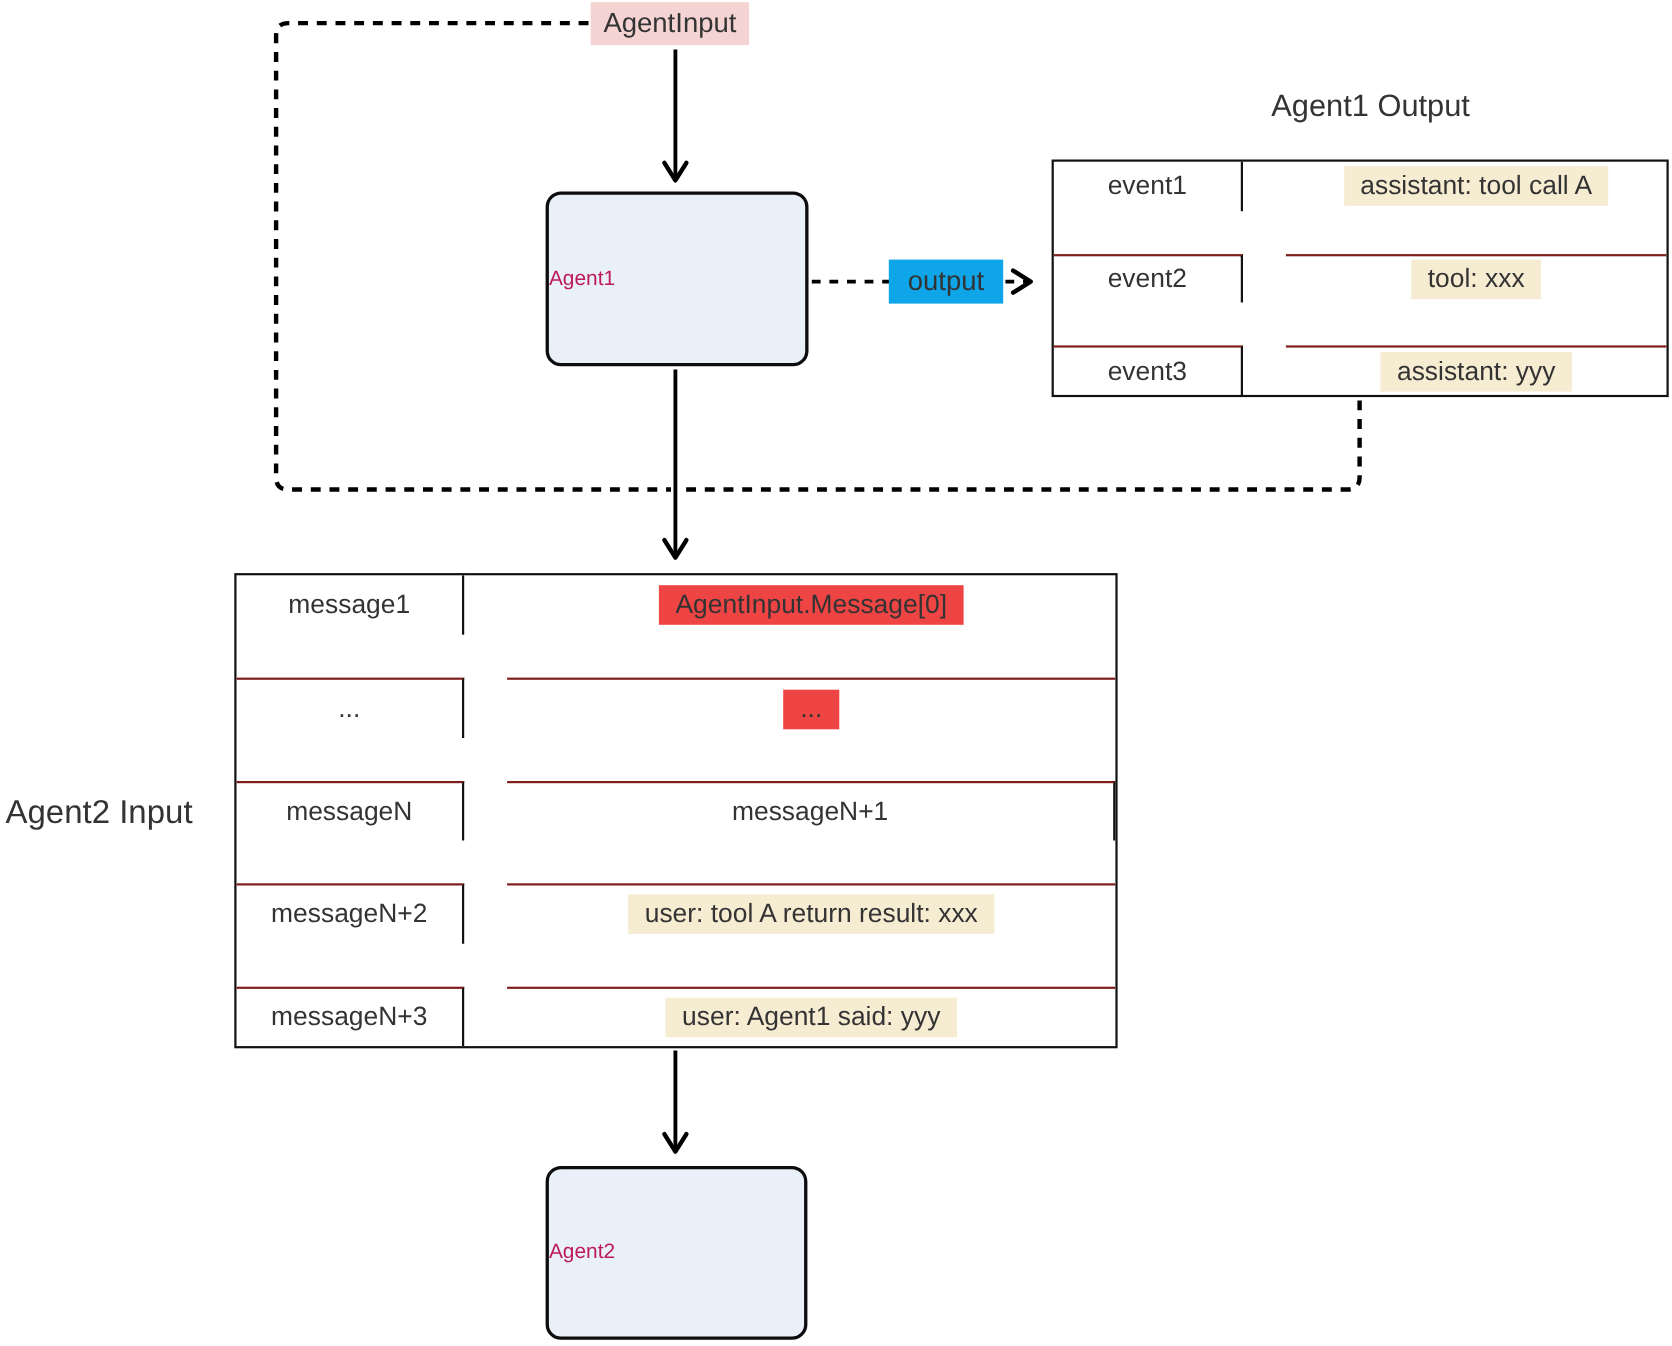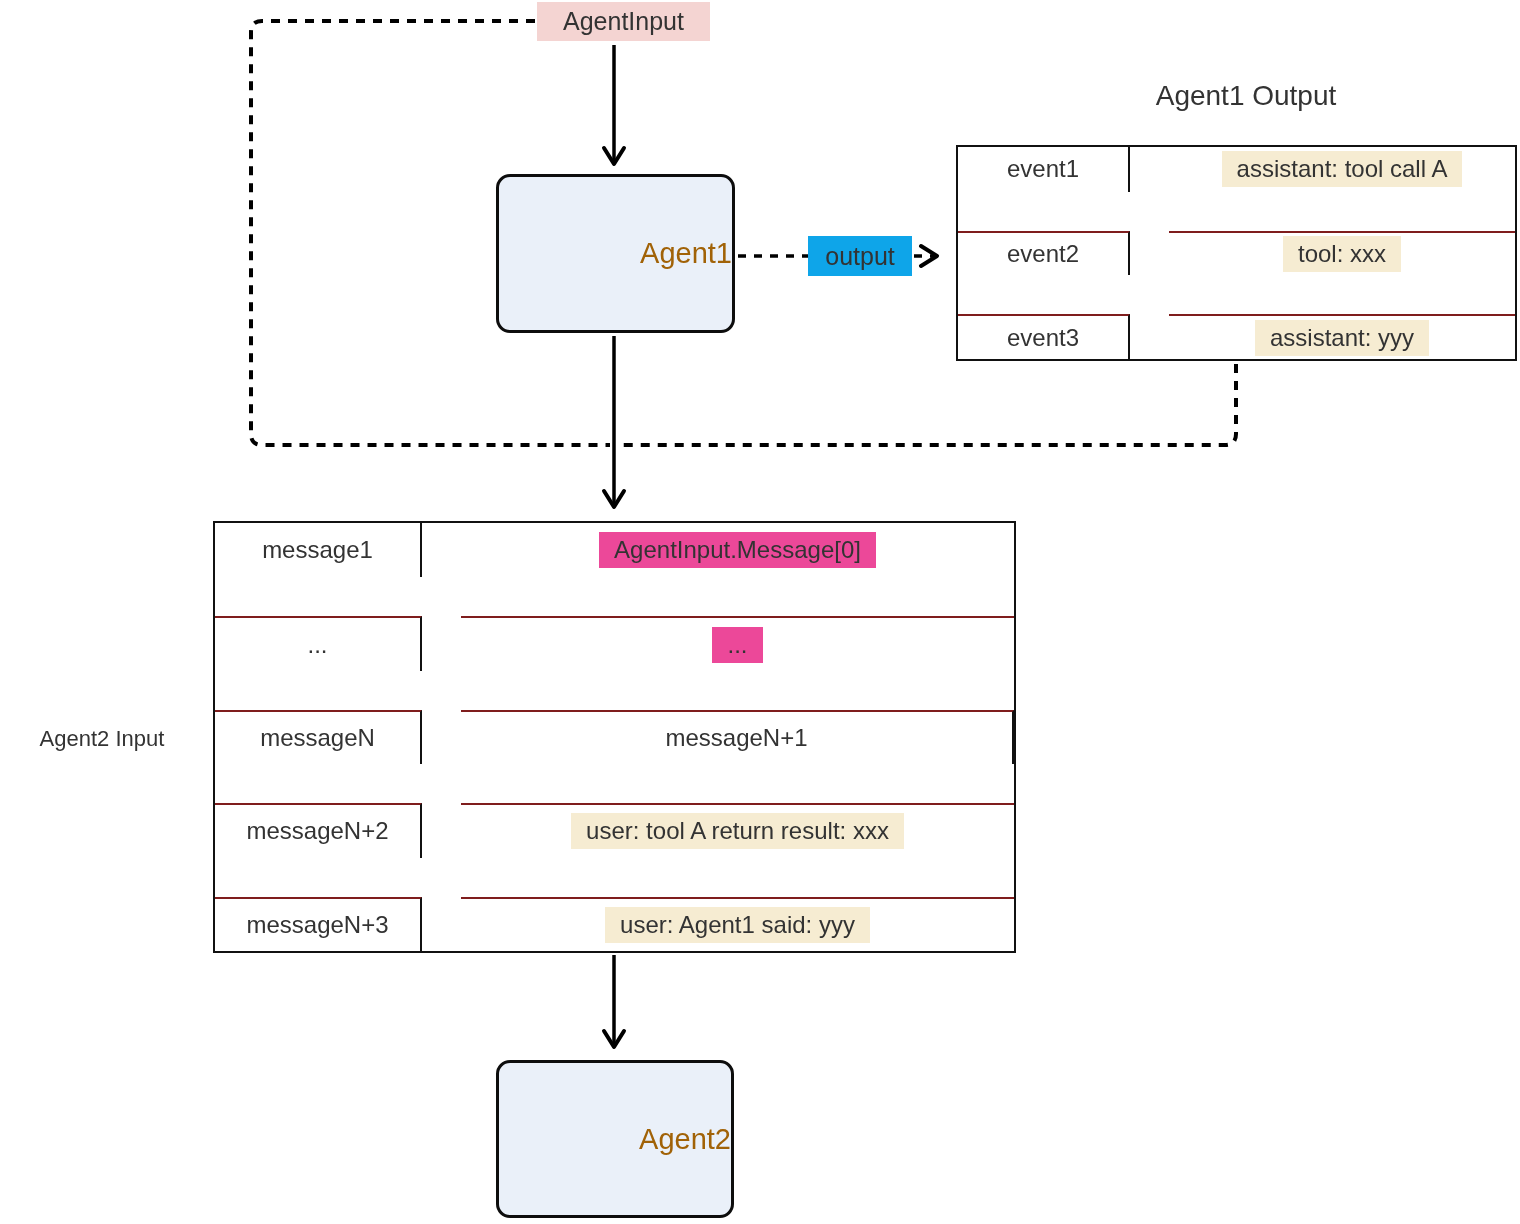--- a/index.html
+++ b/index.html
@@ -9,36 +9,36 @@
     color:#333333;
   }
   svg.wires{position:absolute;left:0;top:0;width:1520px;height:1224px;pointer-events:none;}
 
   
   .node{
     position:absolute;
     background:#eaf0f9;
     border:3px solid #0d0d0d;
     border-radius:14px;
-    display:flex;align-items:center;justify-content:flex-end;
-    font-size:29px;color:#a16207;
+    display:flex;align-items:center;justify-content:flex-start;
+    font-size:19px;color:#be185d;
     box-sizing:border-box;
   }
   #agent1-node{left:496px;top:174px;width:239px;height:159px;}
   #agent2-node{left:496px;top:1060px;width:238px;height:158px;}
 
   
   .flow-label{
     position:absolute;display:flex;align-items:center;justify-content:center;
     font-size:25px;color:#333;
   }
-  #agentinput-label{left:537px;top:2px;width:173px;height:39px;background:#f4d4d2;}
+  #agentinput-label{left:537px;top:2px;width:144px;height:39px;background:#f4d4d2;}
   #output-edge-label{left:808px;top:236px;width:104px;height:40px;background:#0ea5e9;font-size:25px;}
   #agent1-output-title{left:1046px;top:76px;width:400px;height:40px;font-size:28px;}
-  #agent2-input-title{left:12px;top:718px;width:180px;height:42px;font-size:22px;}
+  #agent2-input-title{left:0px;top:718px;width:180px;height:42px;font-size:30px;}
 
   
   .dtable{
     position:absolute;background:#ffffff;
     border:2px solid #111111;box-sizing:border-box;
     display:grid;
     gap:39px;
   }
   #agent1-output-table{
     left:956px;top:145px;width:561px;height:216px;
@@ -52,21 +52,21 @@
   }
   .cell{
     display:flex;align-items:center;justify-content:center;
     font-size:24px;color:#333;
     border-top:2px solid #7f1d1d;box-sizing:border-box;
     padding:0 6px;
   }
   .cell.first{border-top:none;}
   .cell.key{border-right:2px solid #111;}
   .hl{padding:4px 15px;white-space:nowrap;}
-  .hl-pink{background:#ec4899;}
+  .hl-pink{background:#ef4444;}
   .hl-yellow{background:#f6ecd2;}
 </style>
 </head>
 <body>
 
 <svg class="wires" viewBox="0 0 1520 1224">
   <defs>
     <marker id="vee" markerUnits="userSpaceOnUse" markerWidth="28" markerHeight="28" refX="19" refY="13" orient="auto">
       <path d="M4,3 L20,13 L4,23" fill="none" stroke="#000000" stroke-width="4" stroke-linecap="round" stroke-linejoin="round"></path>
     </marker>

